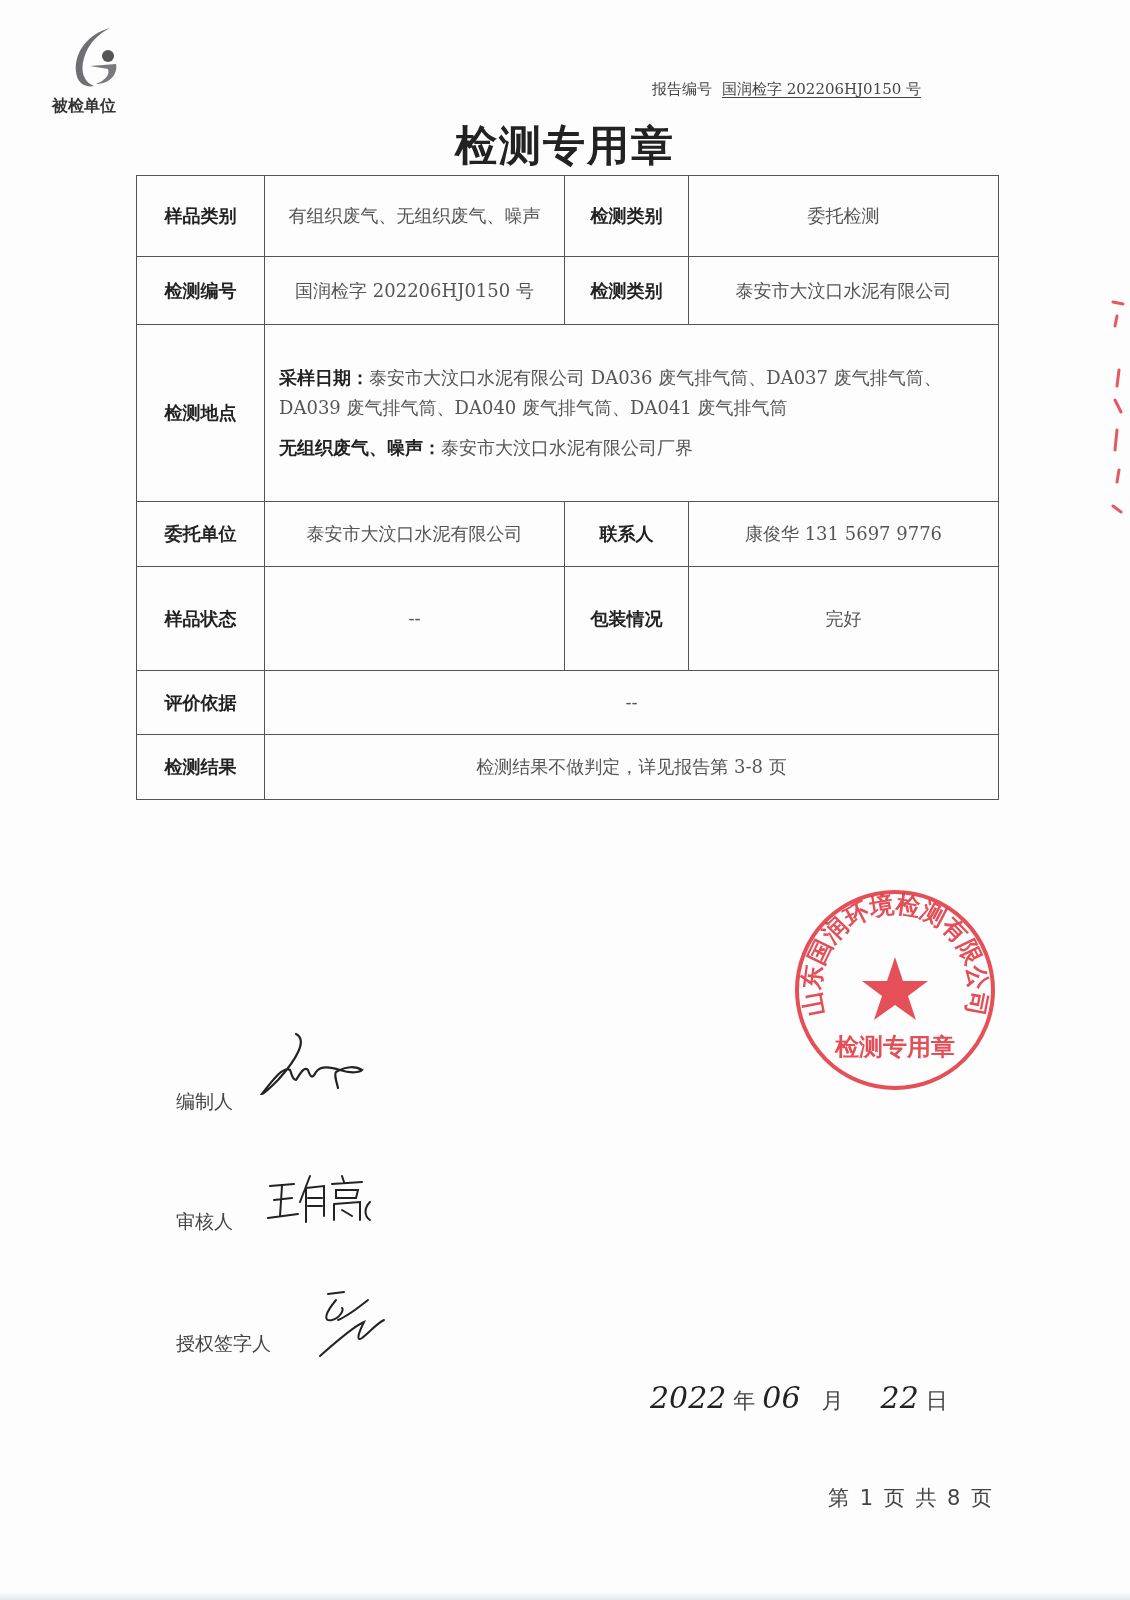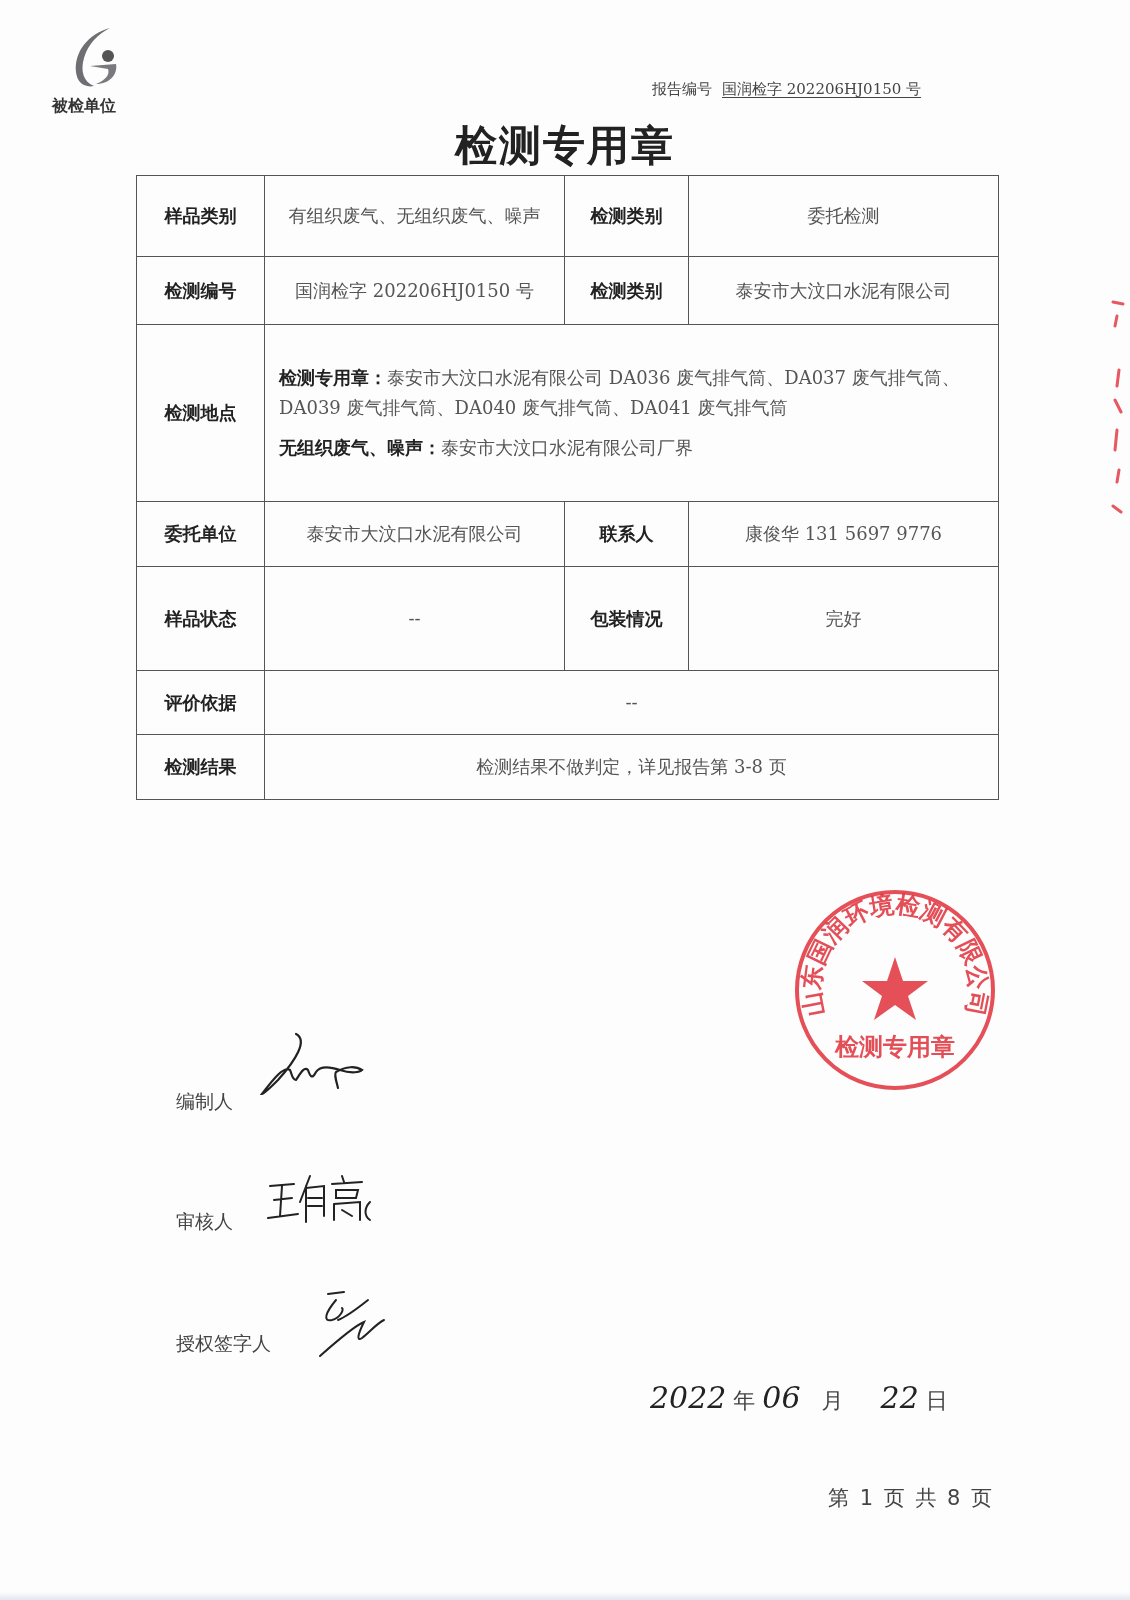--- a/index.html
+++ b/index.html
@@ -95,21 +95,21 @@
   </tr>
   <tr style="height:68px">
     <td class="lbl">检测编号</td>
     <td>国润检字 202206HJ0150 号</td>
     <td class="lbl">检测类别</td>
     <td>泰安市大汶口水泥有限公司</td>
   </tr>
   <tr style="height:177px">
     <td class="lbl">检测地点</td>
     <td class="loc" colspan="3">
-      <p class="loc-p"><b>检测专用章：</b><span>泰安市大汶口水泥有限公司 DA036 废气排气筒、DA037 废气排气筒、DA039 废气排气筒、DA040 废气排气筒、DA041 废气排气筒</span></p>
+      <p class="loc-p"><b>采样日期：</b><span>泰安市大汶口水泥有限公司 DA036 废气排气筒、DA037 废气排气筒、DA039 废气排气筒、DA040 废气排气筒、DA041 废气排气筒</span></p>
       <p class="loc-p"><b>无组织废气、噪声：</b><span>泰安市大汶口水泥有限公司厂界</span></p>
     </td>
   </tr>
   <tr style="height:65px">
     <td class="lbl">委托单位</td>
     <td>泰安市大汶口水泥有限公司</td>
     <td class="lbl">联系人</td>
     <td>康俊华  131 5697 9776</td>
   </tr>
   <tr style="height:104px">

